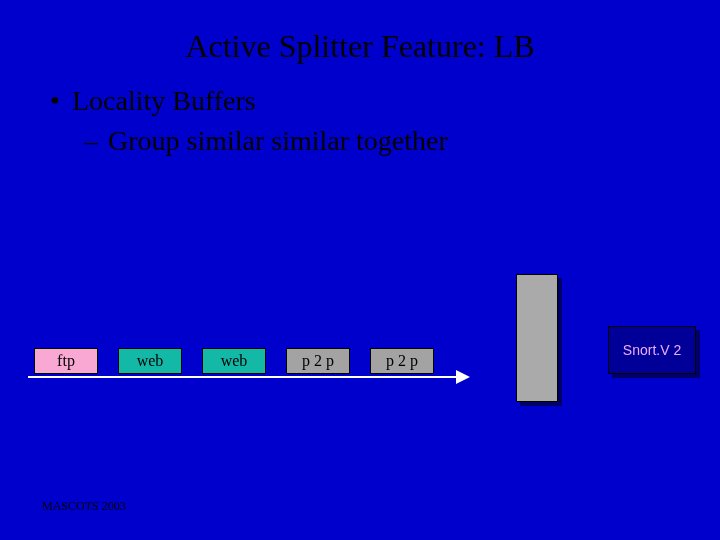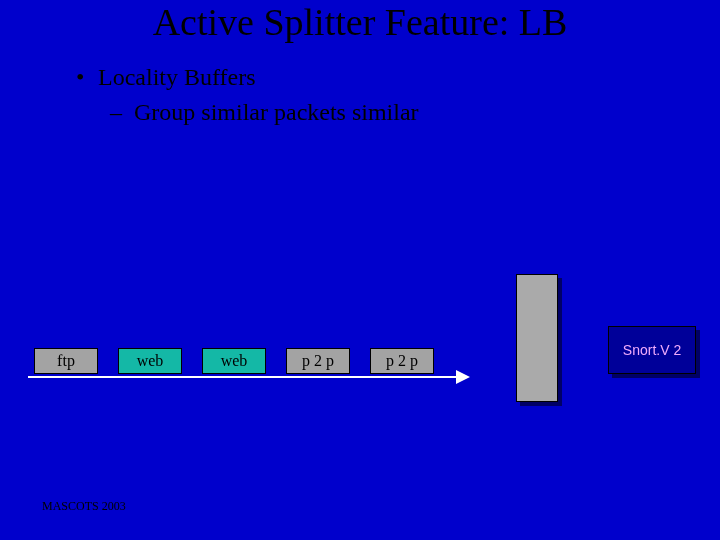--- a/index.html
+++ b/index.html
@@ -6,26 +6,26 @@
   body{
     width:720px;height:540px;
     background:#0000cc;
     font-family:"Times New Roman",Times,serif;
     color:#000;
     position:relative;
     overflow:hidden;
   }
   .title{
     text-align:center;
-    font-size:38px;
+    font-size:32px;
+    padding-top:28px;
   }
   .bullets{
     padding:20px 4px 0 72px;
-    font-size:24px;
-    margin-left:26px;
+    font-size:28px;
   }
   .bullet-1{
     position:relative;
   }
   .bullet-1::before{
     content:"\2022";
     position:absolute;
     left:-22px;
     top:0;
   }
@@ -71,21 +71,21 @@
     width:62px;
     height:24px;
     border:1px solid #000;
     text-align:center;
     font-family:"Times New Roman",Times,serif;
     font-size:16px;
     line-height:24px;
     color:#000;
     background:#14b8a6;
   }
-  .pkt.ftp{background:#a3a3a3}
+  .pkt.ftp{background:#f9a8d4}
   .pkt.p2p{background:#a3a3a3}
   .p1{left:6px}
   .p2{left:90px}
   .p3{left:174px}
   .p4{left:258px}
   .p5{left:342px}
   .buffer{
     position:absolute;
     left:488px;
     top:-64px;
@@ -118,21 +118,21 @@
   }
 </style>
 </head>
 <body>
 
 <div class="title">Active Splitter Feature: LB</div>
 
 <div class="bullets">
   <div class="bullet-1">Locality Buffers</div>
   <div class="sub">
-    <div class="sub-item">Group similar packets similar</div>
+    <div class="sub-item">Group similar similar together</div>
   </div>
 </div>
 
 <div class="diagram">
   <div class="arrow-line"></div>
   <div class="arrow-head"></div>
 
   <div class="pkt ftp p1">ftp</div>
   <div class="pkt p2">web</div>
   <div class="pkt p3">web</div>

